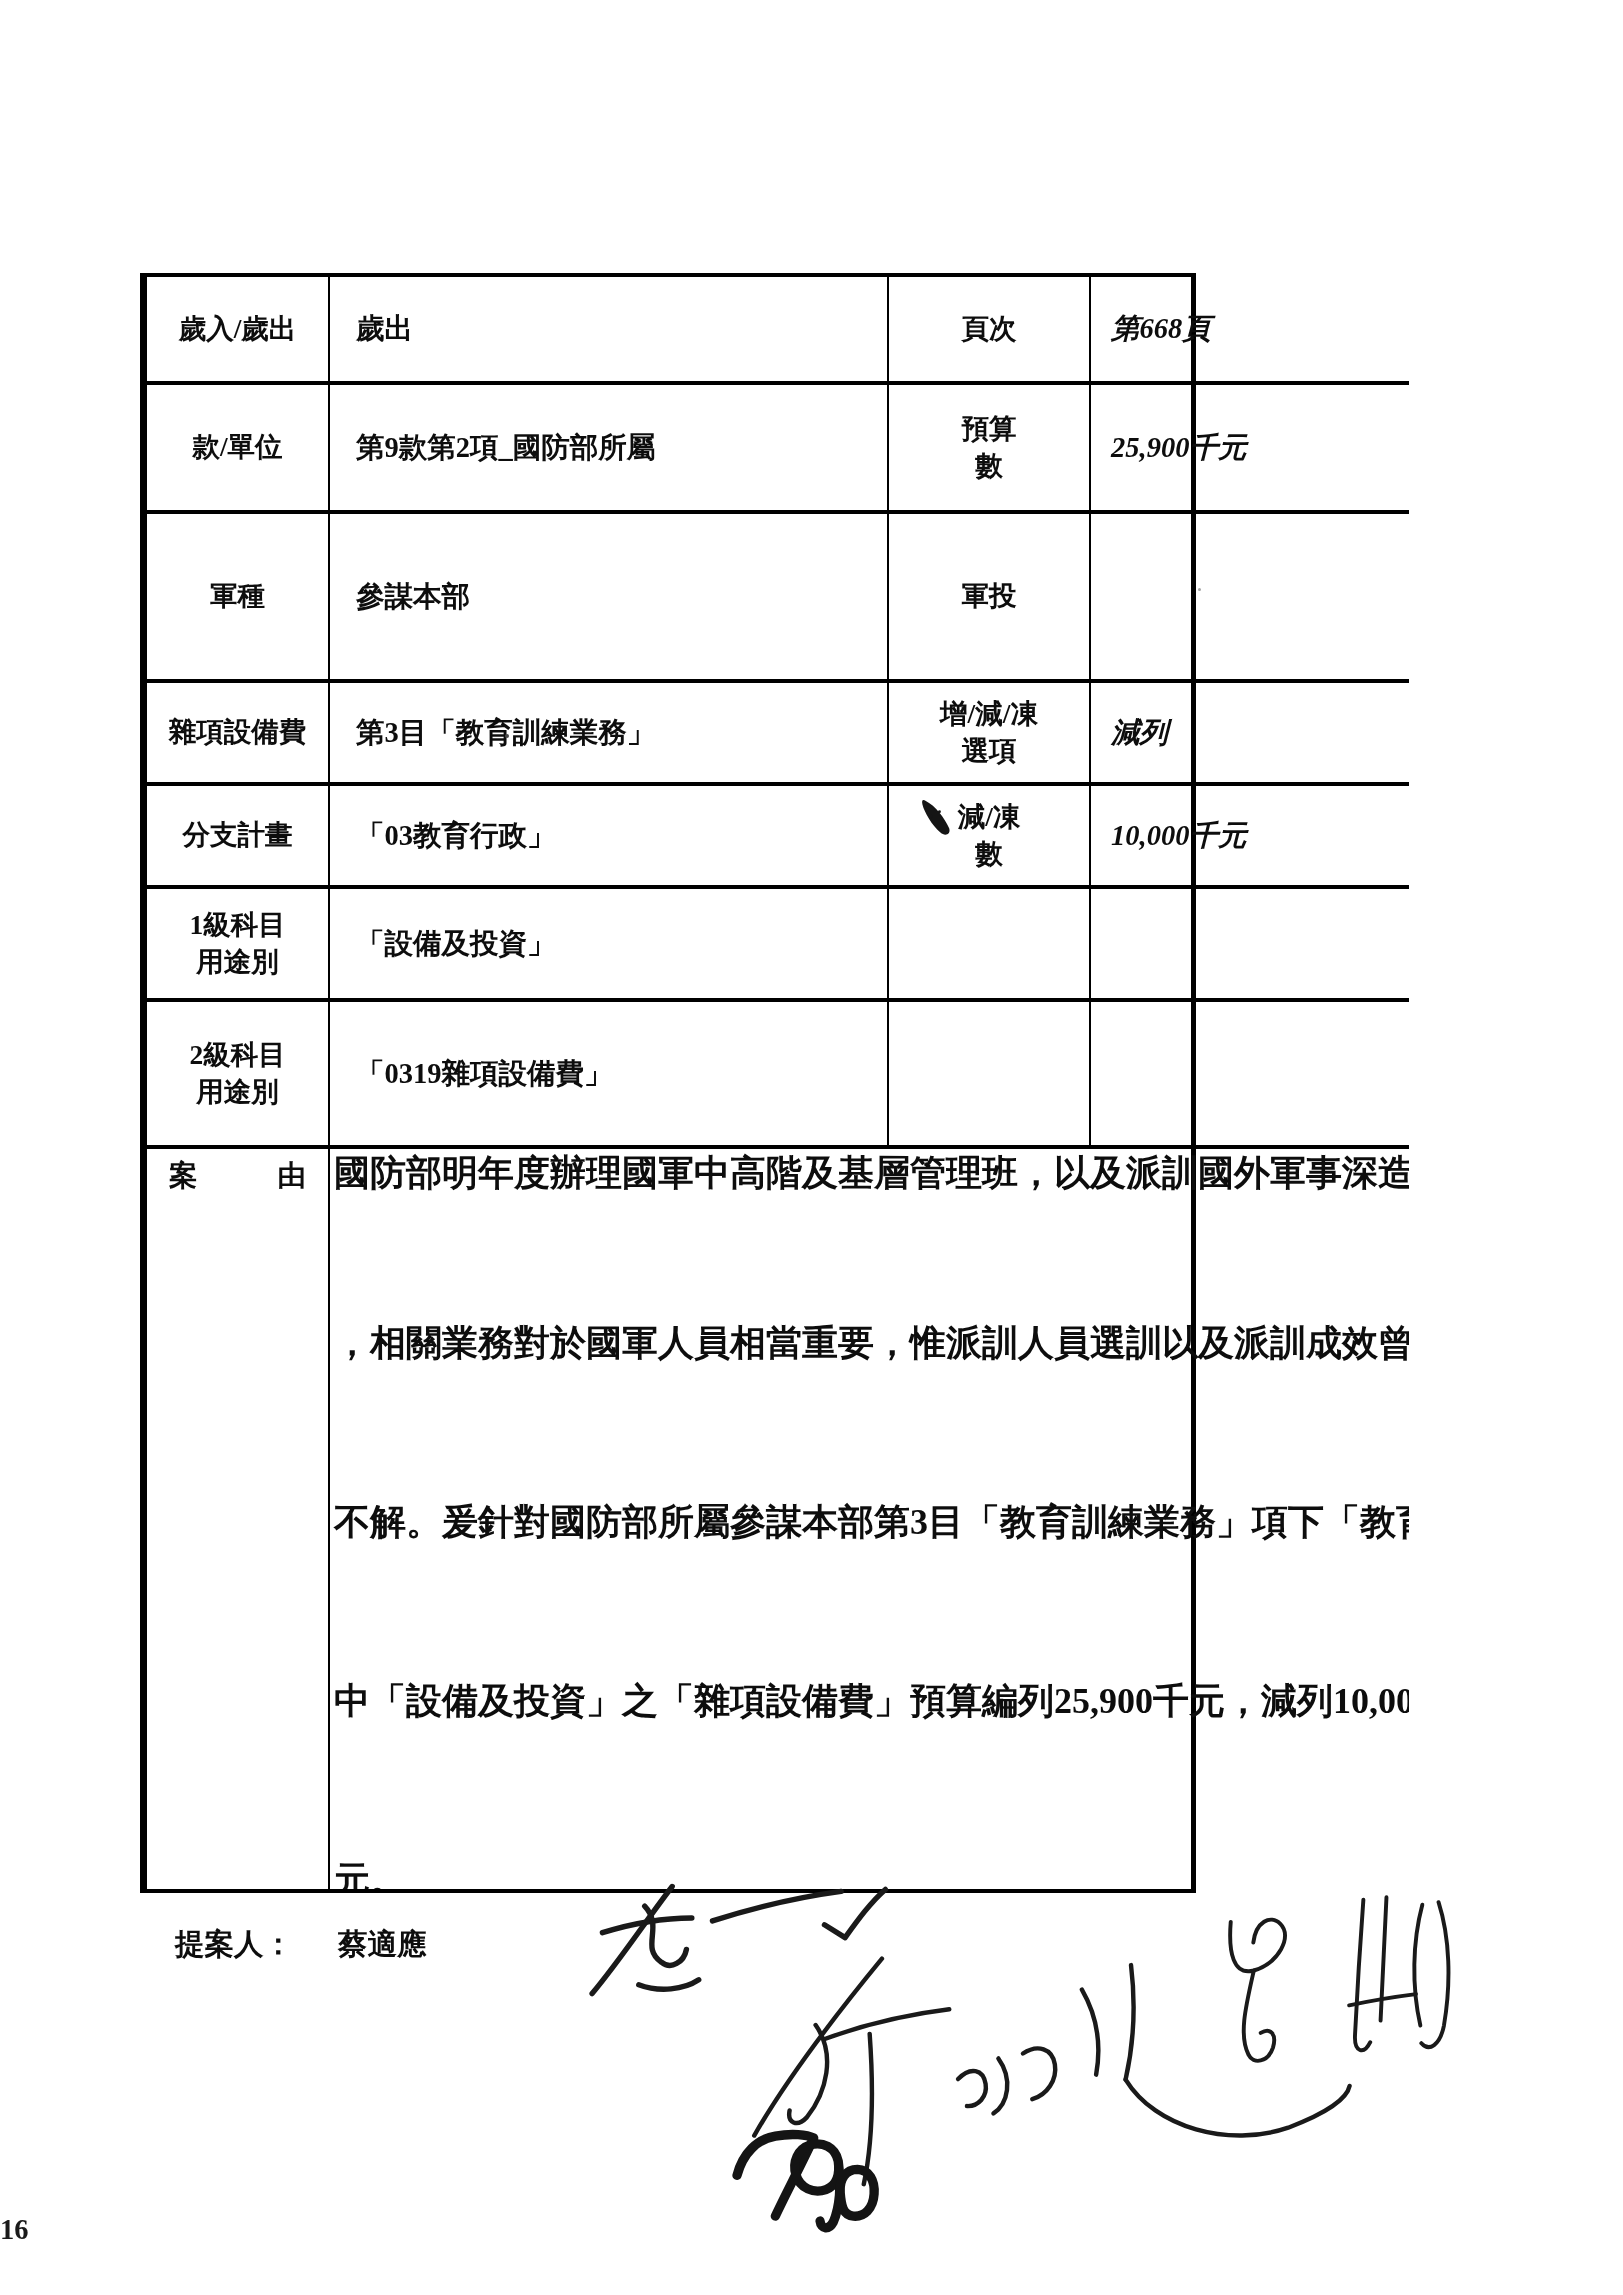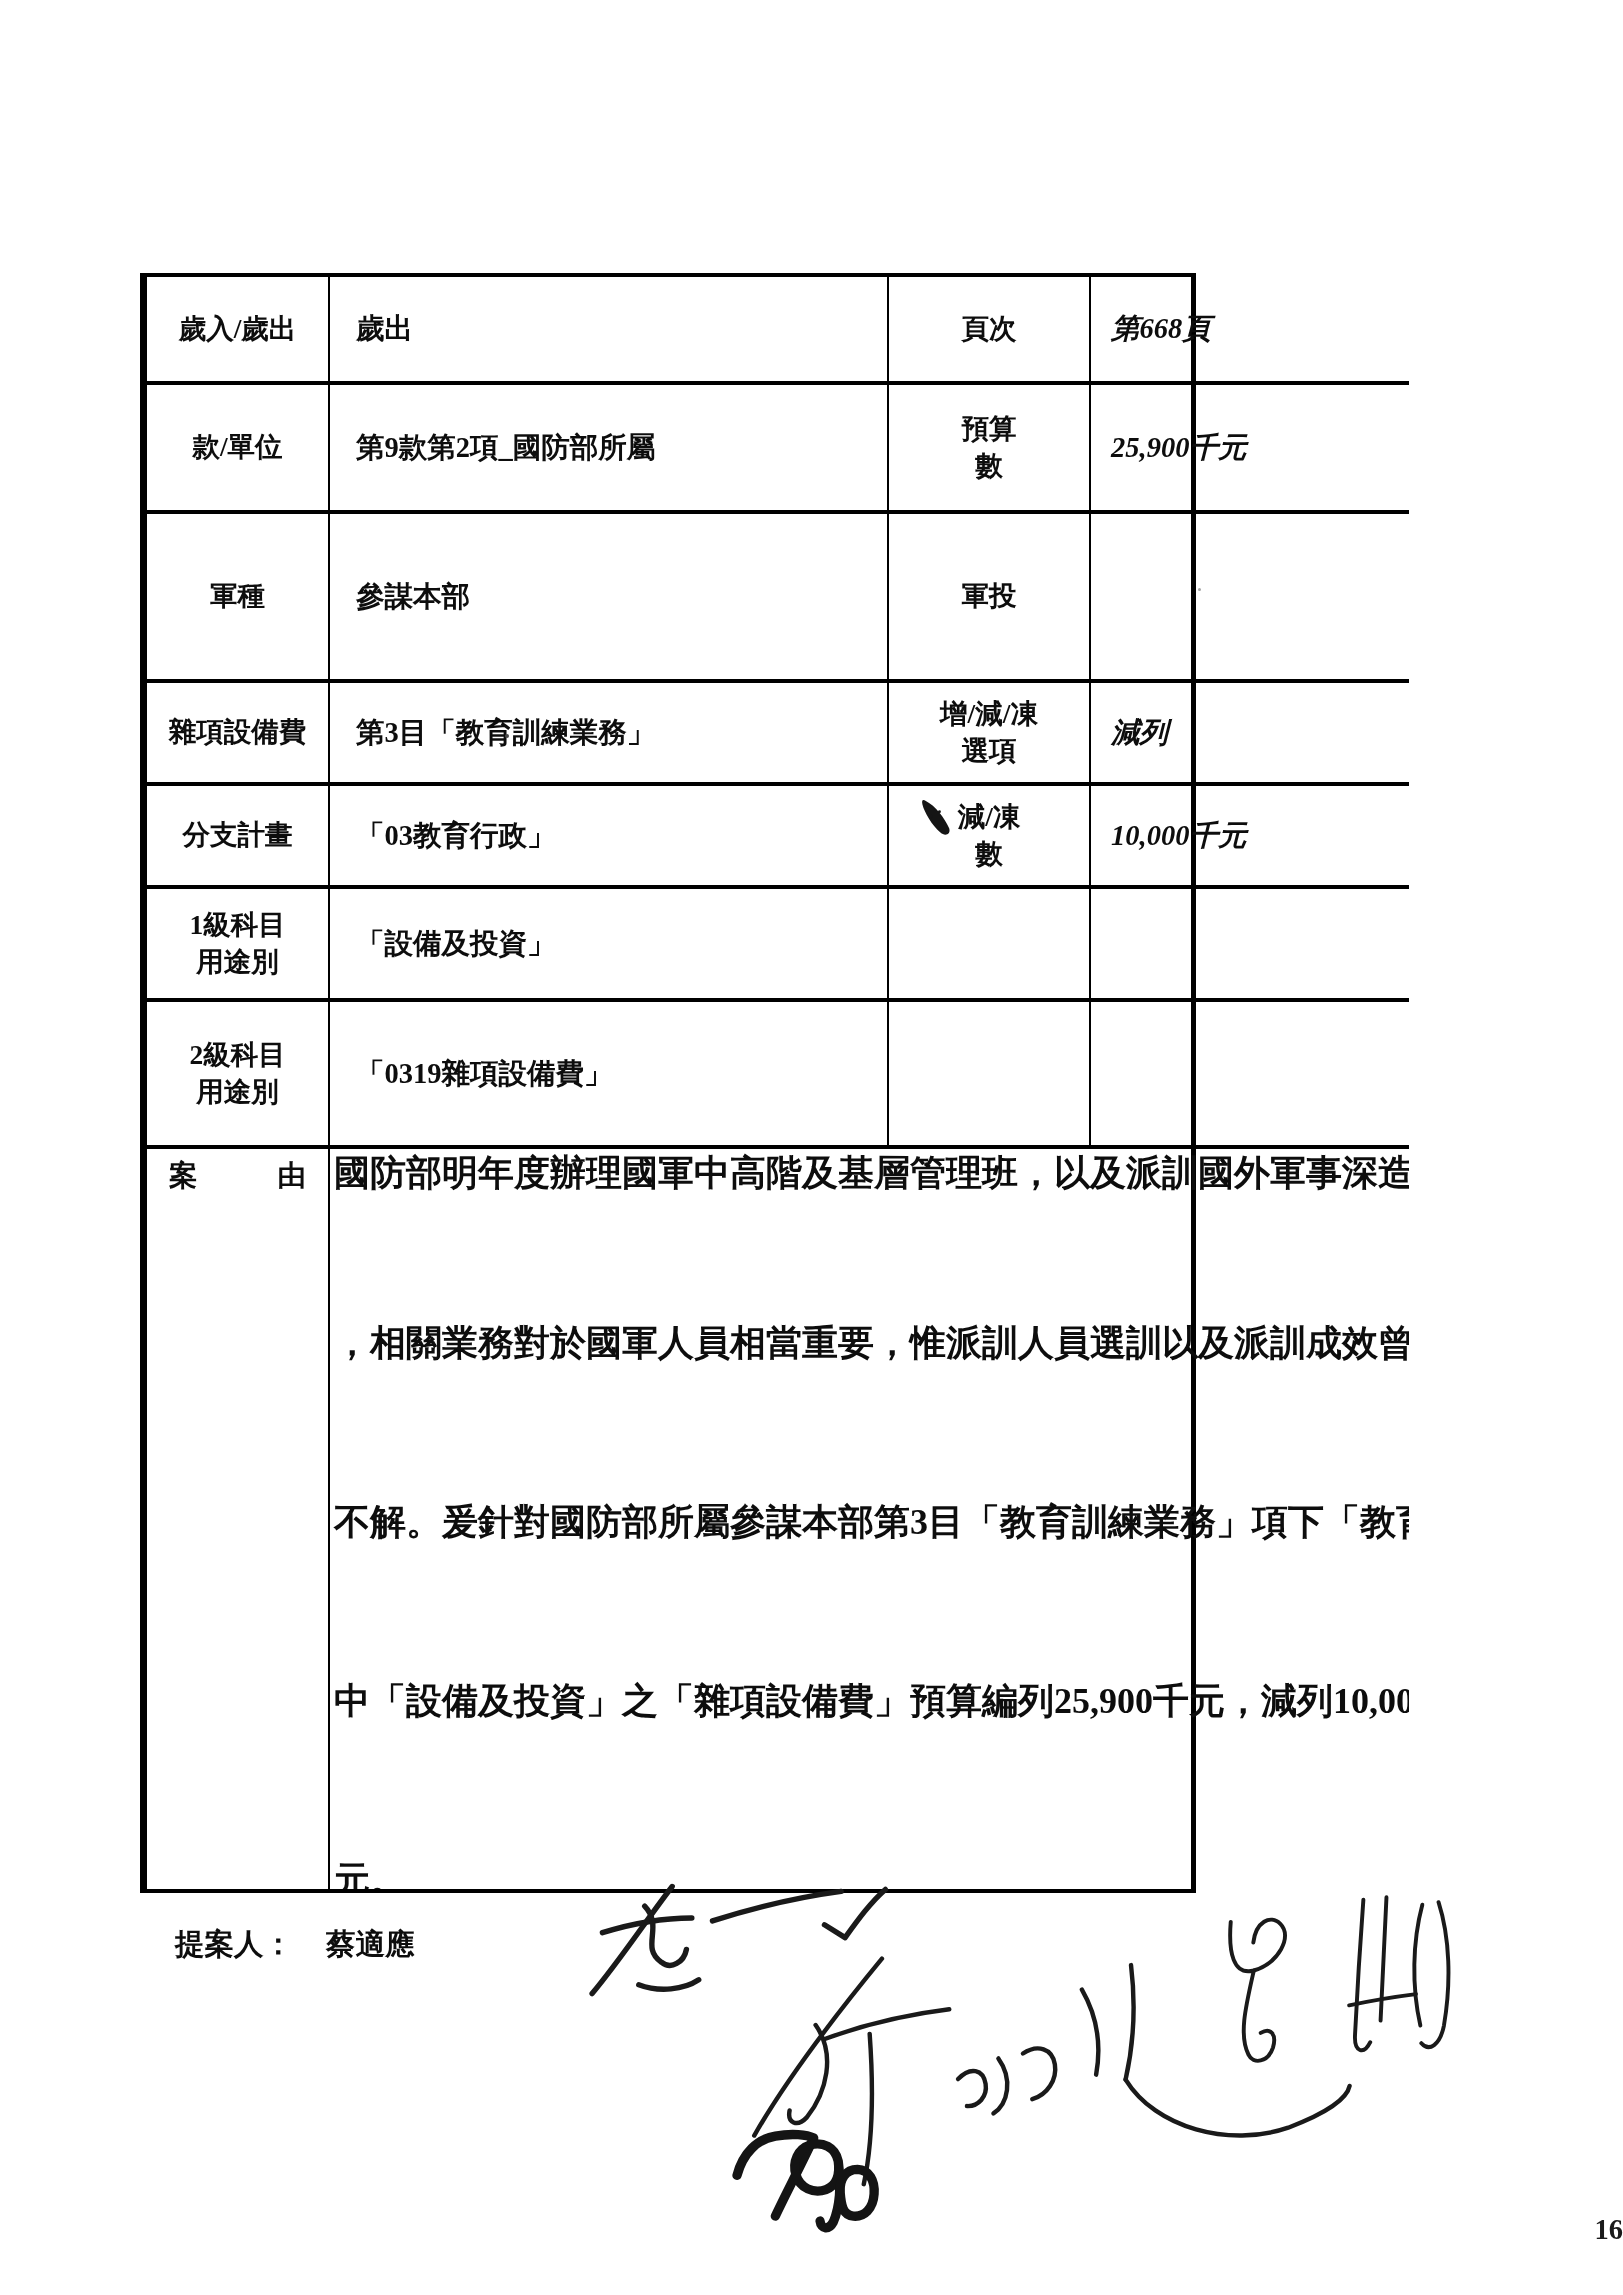--- a/index.html
+++ b/index.html
@@ -34,26 +34,26 @@
   .case-lbl .spread { width:137px; display:flex; justify-content:space-between; font-size:28.5px; font-weight:600; }
   .case-cell { grid-column:2 / 5; border-right:none; position:relative; }
   .case-line {
     position:absolute; left:3.9px; right:2px; font-size:36px; font-weight:700;
     white-space:nowrap; line-height:1.1;
   }
   .cl0 { top:4.9px; } .cl1 { top:175px; } .cl2 { top:354px; } .cl3 { top:533px; } .cl4 { top:712px; }
   .smudge { position:absolute; left:30.5px; top:10.8px; }
   
   .proposer {
-    position:absolute; left:175px; top:1925px; display:flex; gap:33px;
+    position:absolute; left:175px; top:1925px; display:flex; gap:45px;
     font-size:29.5px; font-weight:600;
   }
   .sig-layer { position:absolute; left:565px; top:1858px; }
   .pageno {
-    position:absolute; top:2214px; left:0; width:100%; text-align:right;
+    position:absolute; top:2214px; left:0; width:100%; text-align:left;
     font-size:28.5px; font-weight:600; color:#1a1a1a;
   }
   .speck { position:absolute; background:#4a4a4a; border-radius:50%; }
   .sp1 { left:505px; top:734px; width:4.4px; height:4.4px; }
   .sp2 { left:1198px; top:588px; width:3.4px; height:3.4px; opacity:.5; }
 </style>
 </head>
 <body>
 
 <div class="page">

